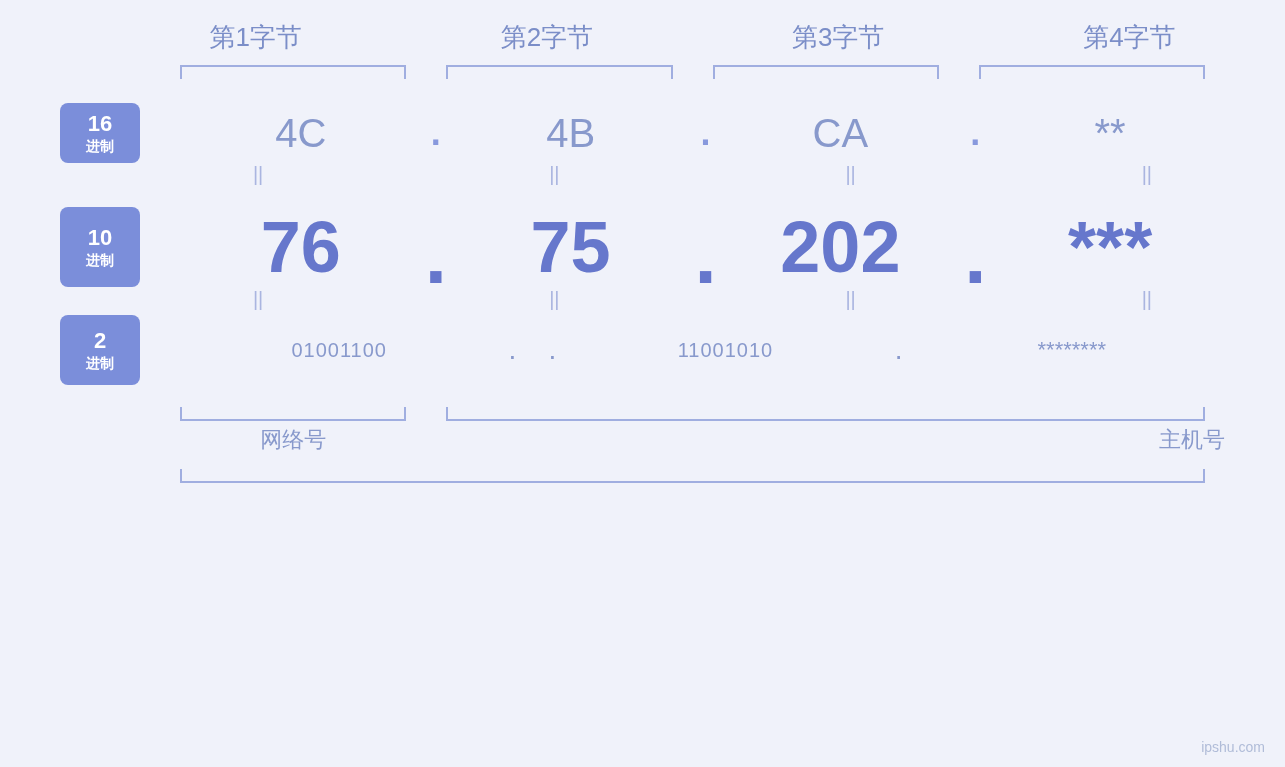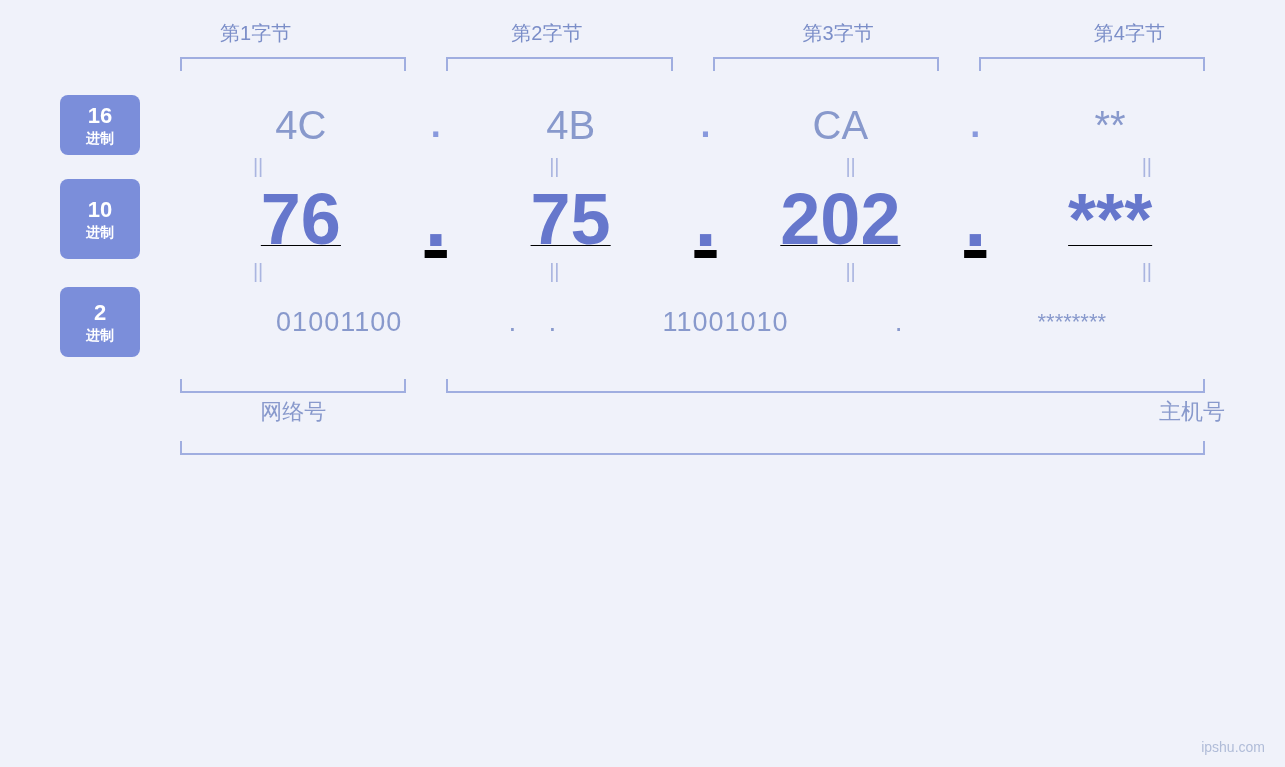--- a/index.html
+++ b/index.html
@@ -27,21 +27,21 @@
       display: flex;
       width: 100%;
       margin-left: 100px;
       margin-bottom: 10px;
     }
 
     .byte-label {
       flex: 1;
       text-align: center;
       color: #7b8ec8;
-      font-size: 20px;
+      font-size: 26px;
       font-weight: 400;
     }
 
     
     .bracket-top-row {
       display: flex;
       width: calc(100% - 100px);
       margin-left: 100px;
       margin-bottom: 8px;
     }
@@ -140,21 +140,21 @@
       text-align: center;
       color: #6677cc;
       font-size: 80px;
       font-weight: bold;
       line-height: 0.8;
     }
 
     
     .val-2 {
       color: #8899cc;
-      font-size: 27px;
+      font-size: 20px;
       font-weight: 400;
       letter-spacing: 1px;
     }
 
     .val-2-hidden {
       color: #8899cc;
       font-size: 22px;
     }
 
     .dot-2 {
@@ -264,21 +264,21 @@
     .watermark {
       position: absolute;
       bottom: 12px;
       right: 20px;
       color: #b0bcd8;
       font-size: 14px;
     }
 
     .row-16 { margin-top: 10px; }
 
-    .row-10 { margin-top: 0; }
+    .row-10 { margin-top: 20px; }
     .row-2 { margin-top: 4px; }
   </style>
 </head>
 <body>
 
 <div class="main-container">
 
   <div class="header-row">
     <div class="byte-label">第1字节</div>
     <div class="byte-label">第2字节</div>
@@ -327,21 +327,21 @@
       <div style="width:40px;"></div>
       <div class="cell" style="flex:1; text-align:center; color:#aab5e0; font-size:20px;">||</div>
     </div>
   </div>
 
   <div class="row-10">
     <div class="row-badge" style="height:80px;">
       <span class="badge-num">10</span>
       <span class="badge-label">进制</span>
     </div>
-    <div class="cells-row" style="align-items:center;text-decoration:underline;">
+    <div class="cells-row" style="align-items:flex-end;">
       <div class="cell">
         <span class="val-10">76</span>
       </div>
       <div class="dot-10">.</div>
       <div class="cell">
         <span class="val-10">75</span>
       </div>
       <div class="dot-10">.</div>
       <div class="cell">
         <span class="val-10">202</span>

